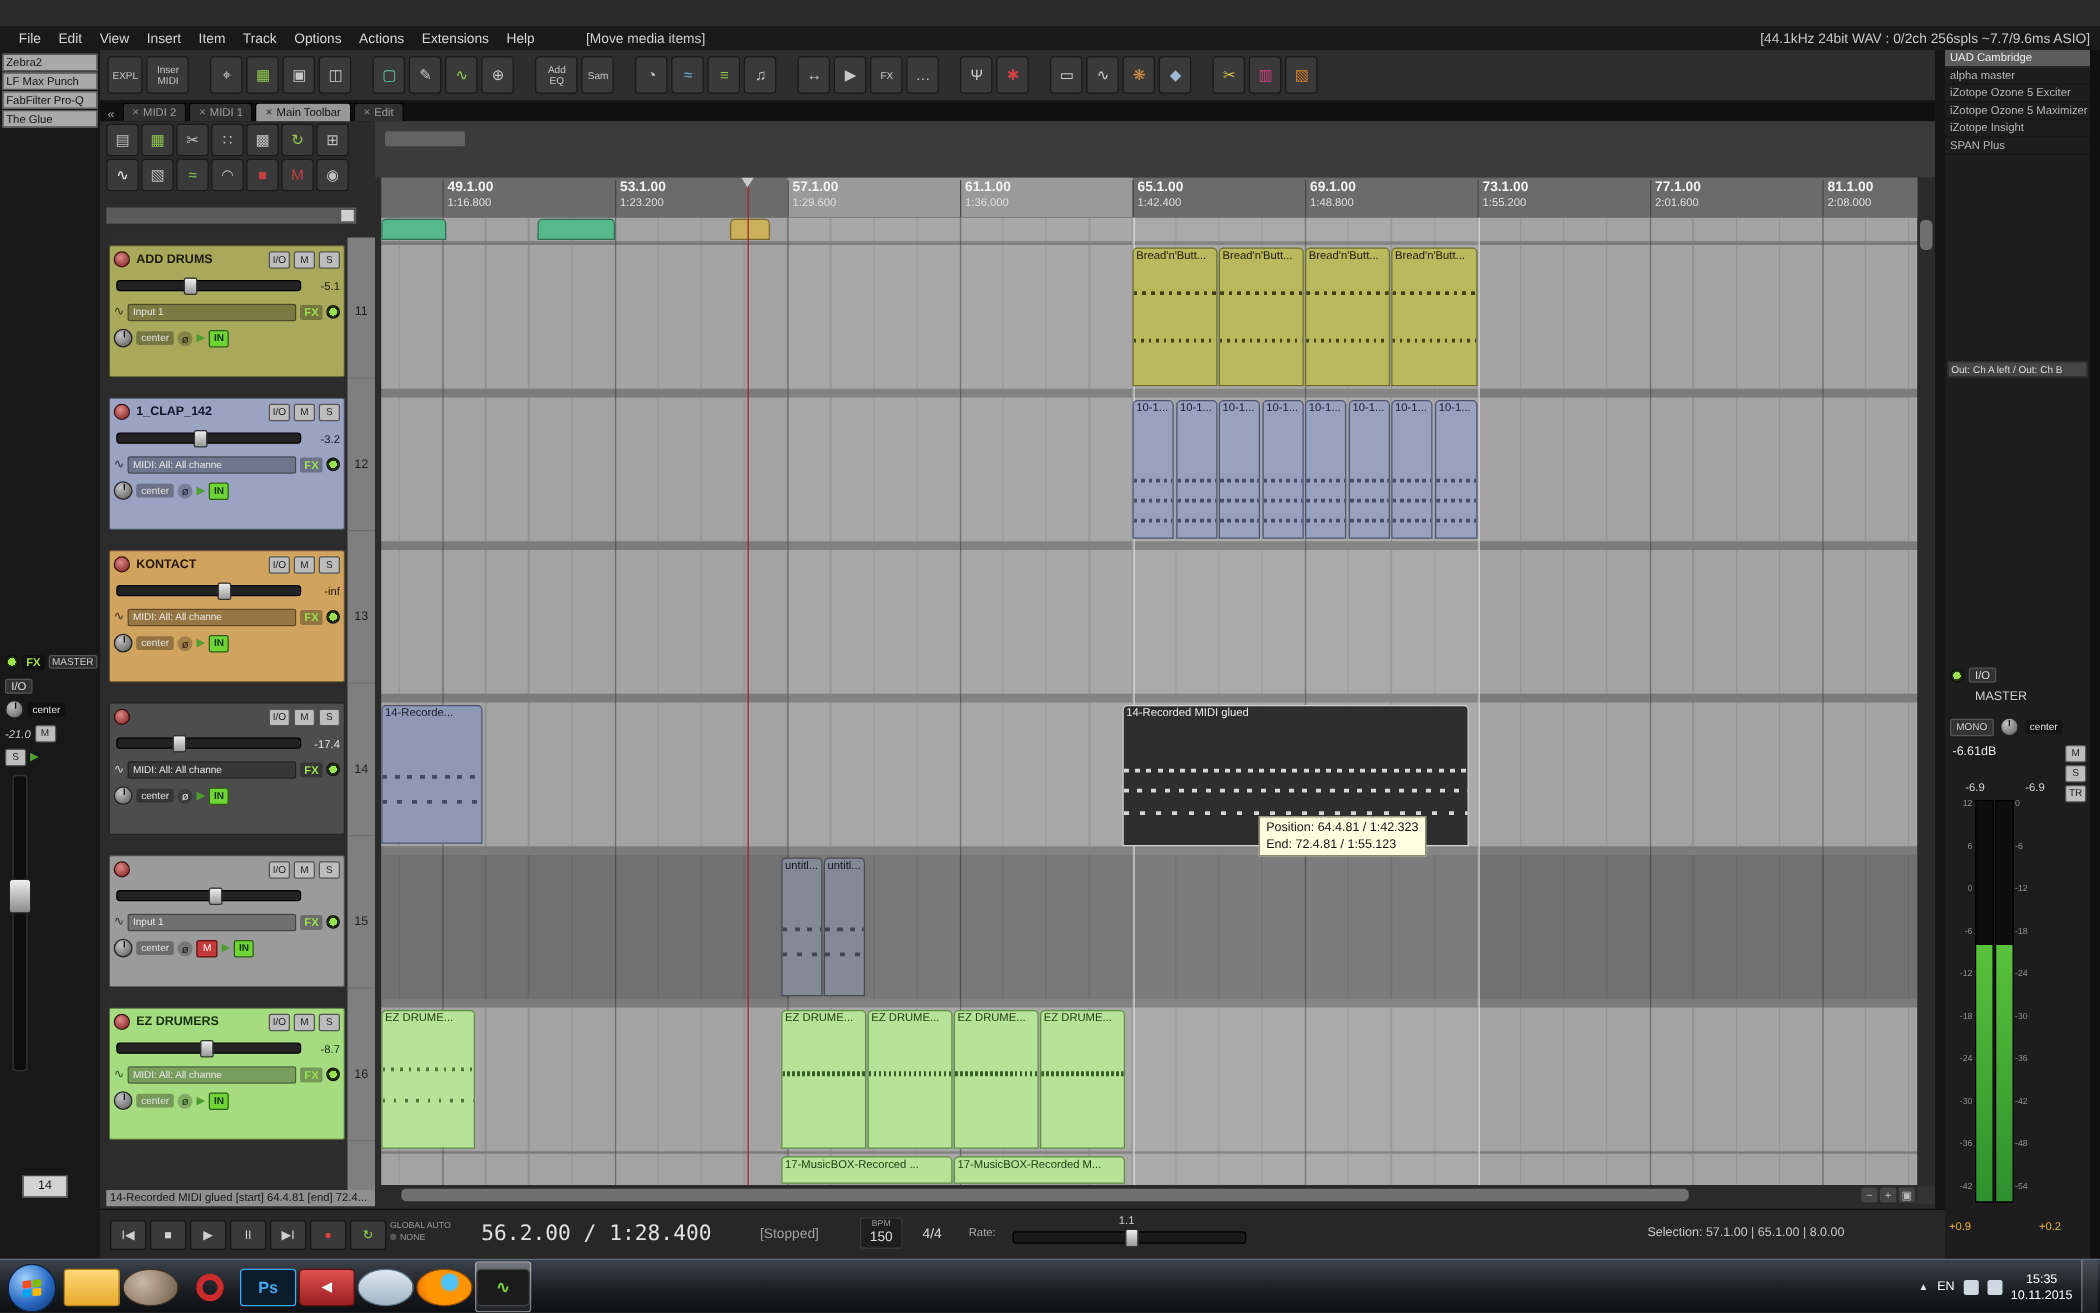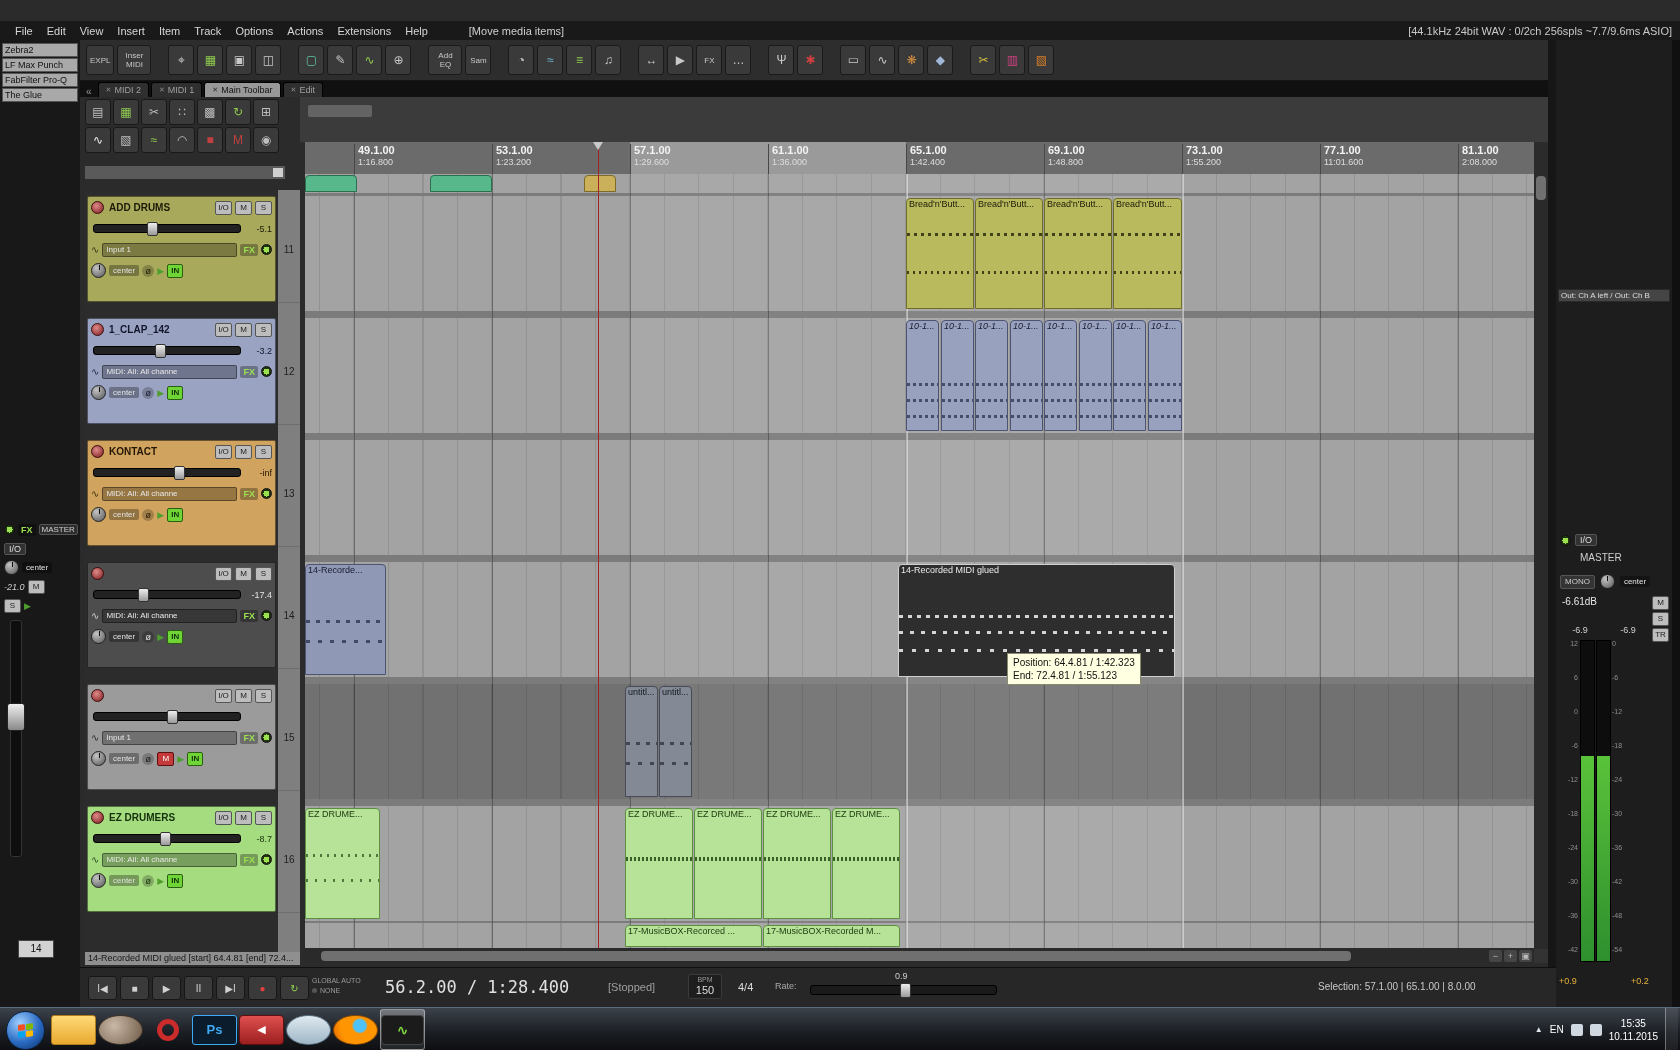--- a/index.html
+++ b/index.html
@@ -118,21 +118,21 @@
   .teal{background-color:#57b88c;border-color:#2c6e50;}
   .olivesm{background-color:#cab05a;border-color:#7c6a26;}
   .olive{background-color:#b9b95e;border-color:#6f6f2b;color:#20200a;
     background-image:repeating-linear-gradient(90deg,rgba(45,45,12,.85) 0 3px,transparent 3px 7px),
                      repeating-linear-gradient(90deg,rgba(45,45,12,.85) 0 2px,transparent 2px 6px);
     background-size:100% 3px,100% 3px;background-position:0 34px,0 72px;}
   .bluegray{background-color:#98a1bd;border-color:#4d5473;color:#171b30;
     background-image:repeating-linear-gradient(90deg,rgba(18,22,48,.6) 0 3px,transparent 3px 6px),
                      repeating-linear-gradient(90deg,rgba(18,22,48,.6) 0 3px,transparent 3px 6px),
                      repeating-linear-gradient(90deg,rgba(18,22,48,.6) 0 3px,transparent 3px 6px);
-    background-size:100% 3px,100% 3px,100% 3px;background-position:0 62px,0 78px,0 94px;font-style:italic;}
+    background-size:100% 3px,100% 3px,100% 3px;background-position:0 62px,0 78px,0 94px;}
   .bluemidi{background-color:#8f98b4;border-color:#4d5473;color:#171b30;
     background-image:repeating-linear-gradient(90deg,rgba(18,22,48,.6) 0 4px,transparent 4px 10px),
                      repeating-linear-gradient(90deg,rgba(18,22,48,.6) 0 4px,transparent 4px 12px);
     background-size:100% 3px,100% 3px;background-position:0 55px,0 75px;}
   .darkmidi{background-color:#2e2e2e;border:1px solid #d0d0d0;color:#ececec;
     background-image:repeating-linear-gradient(90deg,rgba(255,255,255,.8) 0 4px,transparent 4px 9px),
                      repeating-linear-gradient(90deg,rgba(255,255,255,.8) 0 4px,transparent 4px 11px),
                      repeating-linear-gradient(90deg,rgba(255,255,255,.8) 0 4px,transparent 4px 13px);
     background-size:100% 3px,100% 3px,100% 3px;background-position:0 50px,0 66px,0 84px;}
   .graymidi{background-color:#838a95;border-color:#464b55;color:#14171d;
@@ -575,21 +575,21 @@
       <div class="rmark" style="left: 739px;">
         <div class="rbar">69.1.00</div>
         <div class="rtime">1:48.800</div>
       </div>
       <div class="rmark" style="left: 877px;">
         <div class="rbar">73.1.00</div>
         <div class="rtime">1:55.200</div>
       </div>
       <div class="rmark" style="left: 1015px;">
         <div class="rbar">77.1.00</div>
-        <div class="rtime">11:01.600</div>
+        <div class="rtime">2:01.600</div>
       </div>
       <div class="rmark" style="left: 1153px;">
         <div class="rbar">81.1.00</div>
         <div class="rtime">2:08.000</div>
       </div>
       <div class="cursorline" style="left: 293px;"></div>
       <div class="cursorhandle" style="left: 288px;"></div>
     </div>
 
   <div id="arrange">
@@ -699,20 +699,28 @@
     <div class="hbtn" style="left:1199px;">+</div>
     <div class="hbtn" style="left:1214px;">▣</div>
   </div>
   <div id="vscroll">
     <div id="vthumb"></div>
   </div>
   <div id="scroll-corner"></div>
 
   <div id="right-gap"></div>
   <div id="right-panel">
+    <div id="right-fx-list">
+        <div class="rfx sel">UAD Cambridge</div>
+        <div class="rfx">alpha master</div>
+        <div class="rfx">iZotope Ozone 5 Exciter</div>
+        <div class="rfx">iZotope Ozone 5 Maximizer</div>
+        <div class="rfx">iZotope Insight</div>
+        <div class="rfx">SPAN Plus</div>
+      </div>
     <div id="routing">Out: Ch A left / Out: Ch B</div>
     <div id="rm-top">
       <span class="pwr"></span>
       <span class="lm-io">I/O</span>
     </div>
     <div id="rm-name">MASTER</div>
     <div id="rm-mono-row">
       <span class="monobtn">MONO</span>
       <span class="knob"></span>
       <span class="panlbl">center</span>
@@ -780,21 +788,21 @@
     </div>
     <div id="tdisplay">56.2.00 / 1:28.400</div>
     <div id="tstatus">[Stopped]</div>
     <div id="bpmbox">
       <div class="bpml">BPM</div>
       <div class="bpmv">150</div>
     </div>
     <div id="tsig">4/4</div>
     <div id="rate">
       <span class="ratel">Rate:</span>
-      <span class="ratev">0.9</span>
+      <span class="ratev">1.1</span>
       <div id="rateslider">
           <div id="ratehandle"></div>
         </div>
     </div>
     <div id="tsel">
       <span>Selection:</span>
       <span>57.1.00   |   65.1.00   |   8.0.00</span>
     </div>
   </div>
 

